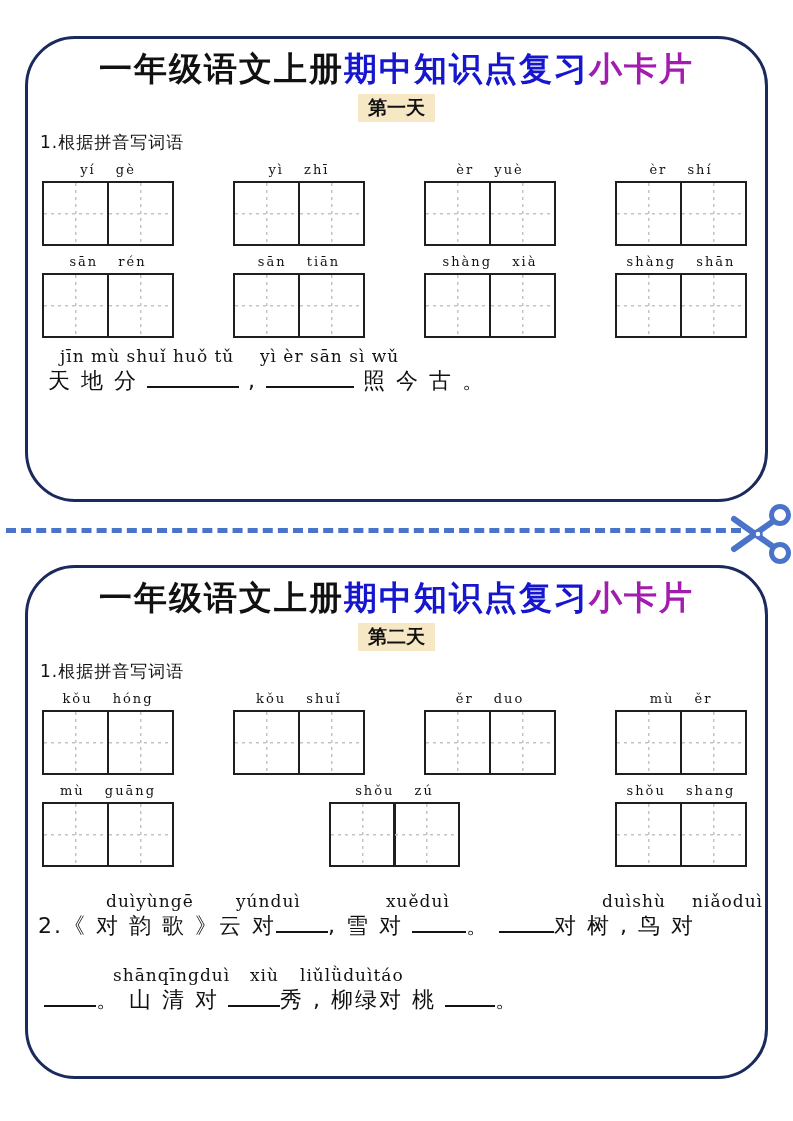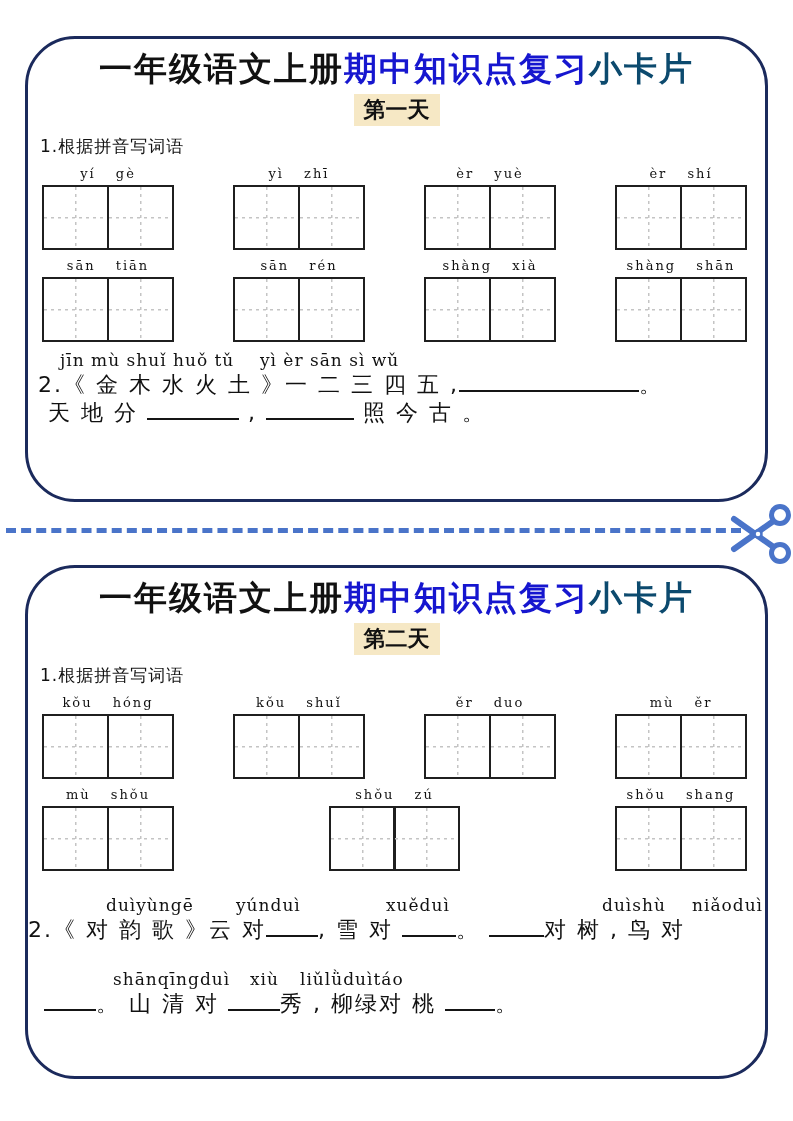--- a/index.html
+++ b/index.html
@@ -4,23 +4,23 @@
 <style>
   html,body{margin:0;padding:0;}
   body{width:793px;height:1121px;background:#fff;overflow:hidden;
        font-family:"DejaVu Sans","Liberation Sans",sans-serif;color:#111;}
   .card{box-sizing:border-box;width:743px;margin-left:25px;background:#fff;
         border:3.5px solid #1b2a5c;border-radius:50px;}
   .card1{margin-top:36px;height:466px;}
   .card2{height:514px;}
   .ttl{text-align:center;margin-top:10px;font-size:33px;font-weight:900;letter-spacing:2px;line-height:40px;}
   .t-blue{color:#1616cf;}
-  .t-red{color:#0c4a6e;}
+  .t-red{color:#a21caf;}
   .day-row{text-align:center;margin-top:5px;}
-  .day{display:inline-block;font-size:22px;font-weight:700;background:#f6e8c5;padding:1px 10px;}
+  .day{display:inline-block;font-size:19px;font-weight:700;background:#f6e8c5;padding:1px 10px;}
   .sec1h{font-size:17px;margin:9px 0 0 12px;letter-spacing:1px;}
   .word-row{display:flex;justify-content:space-between;padding:0 14px 0 10px;margin-top:8px;}
   .wg{width:140px;text-align:center;}
   .plabel{font-family:"DejaVu Serif","Liberation Serif",serif;font-size:13px;letter-spacing:2px;
           word-spacing:14px;white-space:pre;margin-bottom:4px;}
   .pair{display:flex;justify-content:center;}
   .cell{display:inline-block;box-sizing:border-box;width:67px;height:65px;border:2.5px solid #1f1f1f;
         background-image:
           repeating-linear-gradient(90deg,#c4c4c4 0 3px,transparent 3px 7px),
           repeating-linear-gradient(180deg,#c4c4c4 0 3px,transparent 3px 7px);
@@ -76,28 +76,28 @@
       <div class="plabel">èr shí</div>
       <div class="pair">
           <b class="cell"></b>
           <b class="cell"></b>
         </div>
     </div>
   </div>
 
   <div class="word-row">
     <div class="wg">
+      <div class="plabel">sān rén</div>
+      <div class="pair">
+          <b class="cell"></b>
+          <b class="cell"></b>
+        </div>
+    </div>
+    <div class="wg">
       <div class="plabel">sān tiān</div>
-      <div class="pair">
-          <b class="cell"></b>
-          <b class="cell"></b>
-        </div>
-    </div>
-    <div class="wg">
-      <div class="plabel">sān rén</div>
       <div class="pair">
           <b class="cell"></b>
           <b class="cell"></b>
         </div>
     </div>
     <div class="wg">
       <div class="plabel">shàng xià</div>
       <div class="pair">
           <b class="cell"></b>
           <b class="cell"></b>
@@ -107,23 +107,20 @@
       <div class="plabel">shàng shān</div>
       <div class="pair">
           <b class="cell"></b>
           <b class="cell"></b>
         </div>
     </div>
   </div>
 
   <div class="pline">
     <span style="left:32px">jīn mù shuǐ huǒ tǔ    yì èr sān sì wǔ</span>
-  </div>
-  <div class="tline" style="padding-left:10px">
-    <span>2.《 金 木 水 火 土 》一 二 三 四 五 ,</span><span class="blank" style="width:180px"></span><span>。</span>
   </div>
 
   <div class="tline" style="padding-left:20px">
     <span>天 地 分 </span><span class="blank" style="width:92px"></span><span> , </span><span class="blank" style="width:88px"></span><span> 照 今 古 。</span>
   </div>
 </div>
 
 <div class="divider">
   <div class="dash"></div>
   <svg class="scissors" width="62" height="64" viewBox="0 0 62 64">
@@ -170,21 +167,21 @@
       <div class="plabel">mù ěr</div>
       <div class="pair">
           <b class="cell"></b>
           <b class="cell"></b>
         </div>
     </div>
   </div>
 
   <div class="word-row">
     <div class="wg">
-      <div class="plabel">mù shǒu</div>
+      <div class="plabel">mù guāng</div>
       <div class="pair">
           <b class="cell"></b>
           <b class="cell"></b>
         </div>
     </div>
     <div class="wg">
       <div class="plabel">shǒu zú</div>
       <div class="pair">
           <b class="cell"></b>
           <b class="cell"></b>
@@ -199,21 +196,21 @@
     </div>
   </div>
 
   <div class="pline" style="margin-top:24px">
     <span style="left:78px">duìyùngē</span>
     <span style="left:208px">yúnduì</span>
     <span style="left:358px">xuěduì</span>
     <span style="left:574px">duìshù</span>
     <span style="left:664px">niǎoduì</span>
   </div>
-  <div class="tline" style="">
+  <div class="tline" style="padding-left:10px">
     <span>2.《 对 韵 歌 》云 对</span><span class="blank" style="width:52px"></span><span>, 雪 对 </span><span class="blank" style="width:54px"></span><span>。 </span><span class="blank" style="width:55px"></span><span>对 树 , 鸟 对</span>
   </div>
 
   <div class="pline" style="margin-top:26px">
     <span style="left:85px">shānqīngduì</span>
     <span style="left:222px">xiù</span>
     <span style="left:272px">liǔlǜduìtáo</span>
   </div>
   <div class="tline" style="padding-left:16px">
     <span class="blank" style="width:52px"></span><span>。 山 清 对 </span><span class="blank" style="width:52px"></span><span>秀 , 柳绿对 桃 </span><span class="blank" style="width:50px"></span><span>。</span>

